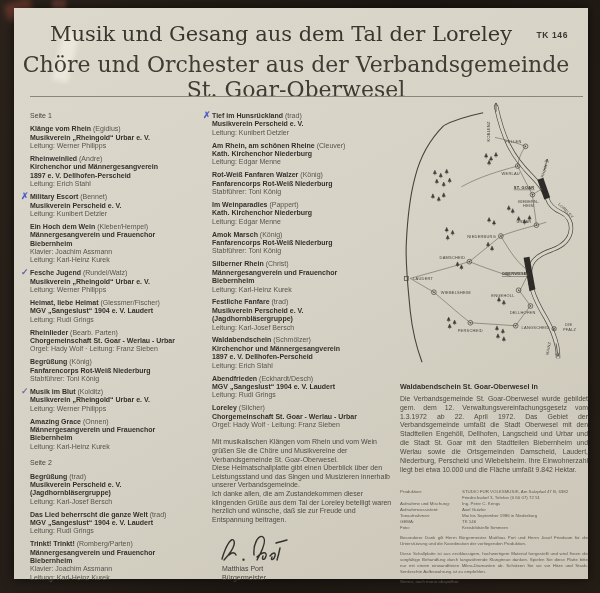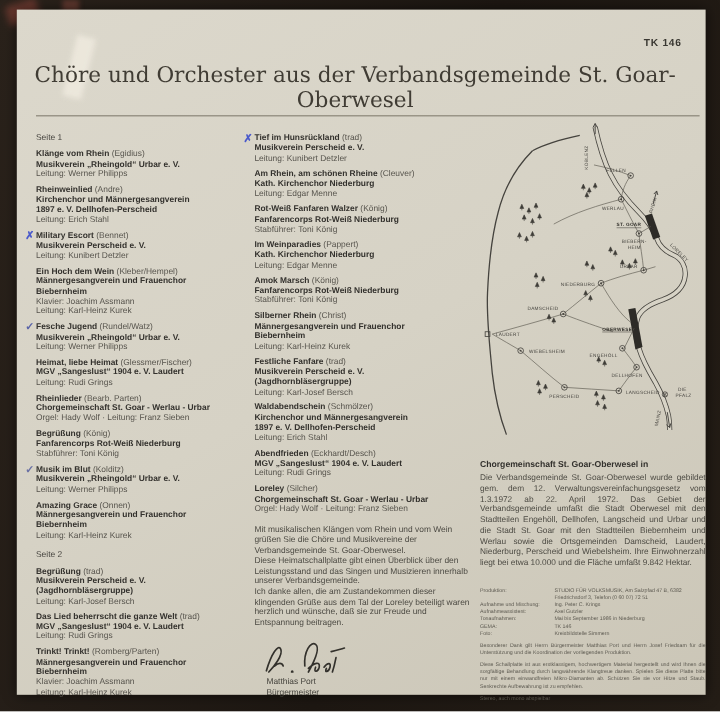--- a/index.html
+++ b/index.html
@@ -13,21 +13,21 @@
   .cover{position:absolute;left:14px;top:8px;width:574px;height:571px;
     background:linear-gradient(150deg,#dcd8cc 0%,#d6d2c5 50%,#cbc6b7 100%);
     color:#3c3a35;box-shadow:0 0 10px rgba(0,0,0,.6);}
   .scuff{position:absolute;left:44px;top:22px;width:16px;height:52px;
     background:rgba(238,234,222,.85);filter:blur(2px);transform:rotate(14deg);}
   .catalog{position:absolute;right:20px;top:22px;font-size:8.5px;font-weight:bold;
     letter-spacing:.6px;color:#3a3832;}
   .title{position:absolute;left:0;right:40px;top:14px;margin:0;text-align:center;
     font-family:"DejaVu Serif",serif;font-weight:normal;font-size:21px;color:#3a362e;}
   .subtitle{position:absolute;left:0;right:10px;top:44px;margin:0;text-align:center;
-    font-family:"DejaVu Serif",serif;font-weight:normal;font-size:18px;color:#403c34;}
+    font-family:"DejaVu Serif",serif;font-weight:normal;font-size:22px;color:#403c34;}
   .rule{position:absolute;left:16px;right:5px;top:88px;border-top:1px solid #8b8678;}
   .col{position:absolute;top:104px;font-size:7px;line-height:1.2;}
   .col1{left:16px;width:172px;}
   .col2{left:198px;width:183px;}
   .col3{left:386px;width:188px;top:92px;}
   .side-label{margin-bottom:5px;color:#46443f;}
   .side2{margin-top:8px;}
   .track{position:relative;margin-bottom:4.5px;}
   .mark{position:absolute;left:-9px;top:-1px;font-size:9px;line-height:1;font-weight:bold;}
   .t-title{font-weight:bold;color:#33312d;}
@@ -64,20 +64,21 @@
 <body>
 
 <div class="stage">
   <div class="corner-mark"></div>
   <div class="corner-mark2"></div>
 
   <div class="cover">
     <div class="scuff"></div>
 
     <div class="catalog">TK 146</div>
+    <h1 class="title">Musik und Gesang aus dem Tal der Loreley</h1>
     <h2 class="subtitle">Chöre und Orchester aus der Verbandsgemeinde St. Goar-Oberwesel</h2>
     <div class="rule"></div>
 
     <div class="col col1">
       <div class="side-label">Seite 1</div>
       <div>
   <div class="track">
 
     <div><b class="t-title">Klänge vom Rhein</b> <span class="t-comp">(Egidius)</span></div>
     <div class="t-perf">Musikverein „Rheingold“ Urbar e. V.</div>
@@ -396,21 +397,21 @@
           <text x="123" y="232" class="map-label" text-anchor="start">LANGSCHEID</text>
           <text x="160" y="106" class="map-label" text-anchor="start" transform="rotate(45 160 106)">LORELEY</text>
           <text x="91" y="42" class="map-label" text-anchor="start" transform="rotate(-90 91 42)">KOBLENZ</text>
           <text x="145" y="79" class="map-label" text-anchor="start" transform="rotate(-72 145 79)">RHEIN</text>
           <text x="150" y="259" class="map-label" text-anchor="start" transform="rotate(-78 150 259)">MAINZ</text>
           <text x="167" y="229" class="map-label" text-anchor="start">DIE</text>
           <text x="165" y="234" class="map-label" text-anchor="start">PFALZ</text>
         </svg>
 
       <div class="region-head">
-        <div>Chorgemeinschaft St. Goar-Oberwesel in</div>
+        <div>Waldabendschein St. Goar-Oberwesel in</div>
       </div>
       <div class="region-body">Die Verbandsgemeinde St. Goar-Oberwesel wurde gebildet gem. dem 12. Verwaltungsvereinfachungsgesetz vom 1.3.1972 ab 22. April 1972. Das Gebiet der Verbandsgemeinde umfaßt die Stadt Oberwesel mit den Stadtteilen Engehöll, Dellhofen, Langscheid und Urbar und die Stadt St. Goar mit den Stadtteilen Biebernheim und Werlau sowie die Ortsgemeinden Damscheid, Laudert, Niederburg, Perscheid und Wiebelsheim. Ihre Einwohnerzahl liegt bei etwa 10.000 und die Fläche umfaßt 9.842 Hektar.</div>
 
       <div class="credits">
 
           <div class="cr-row">
             <div class="cr-label">Produktion:</div>
             <div class="cr-value">STUDIO FÜR VOLKSMUSIK, Am Salzpfad 47 B, 6382 Friedrichsdorf 3, Telefon (0 60 07) 72 51</div>
           </div>
 

